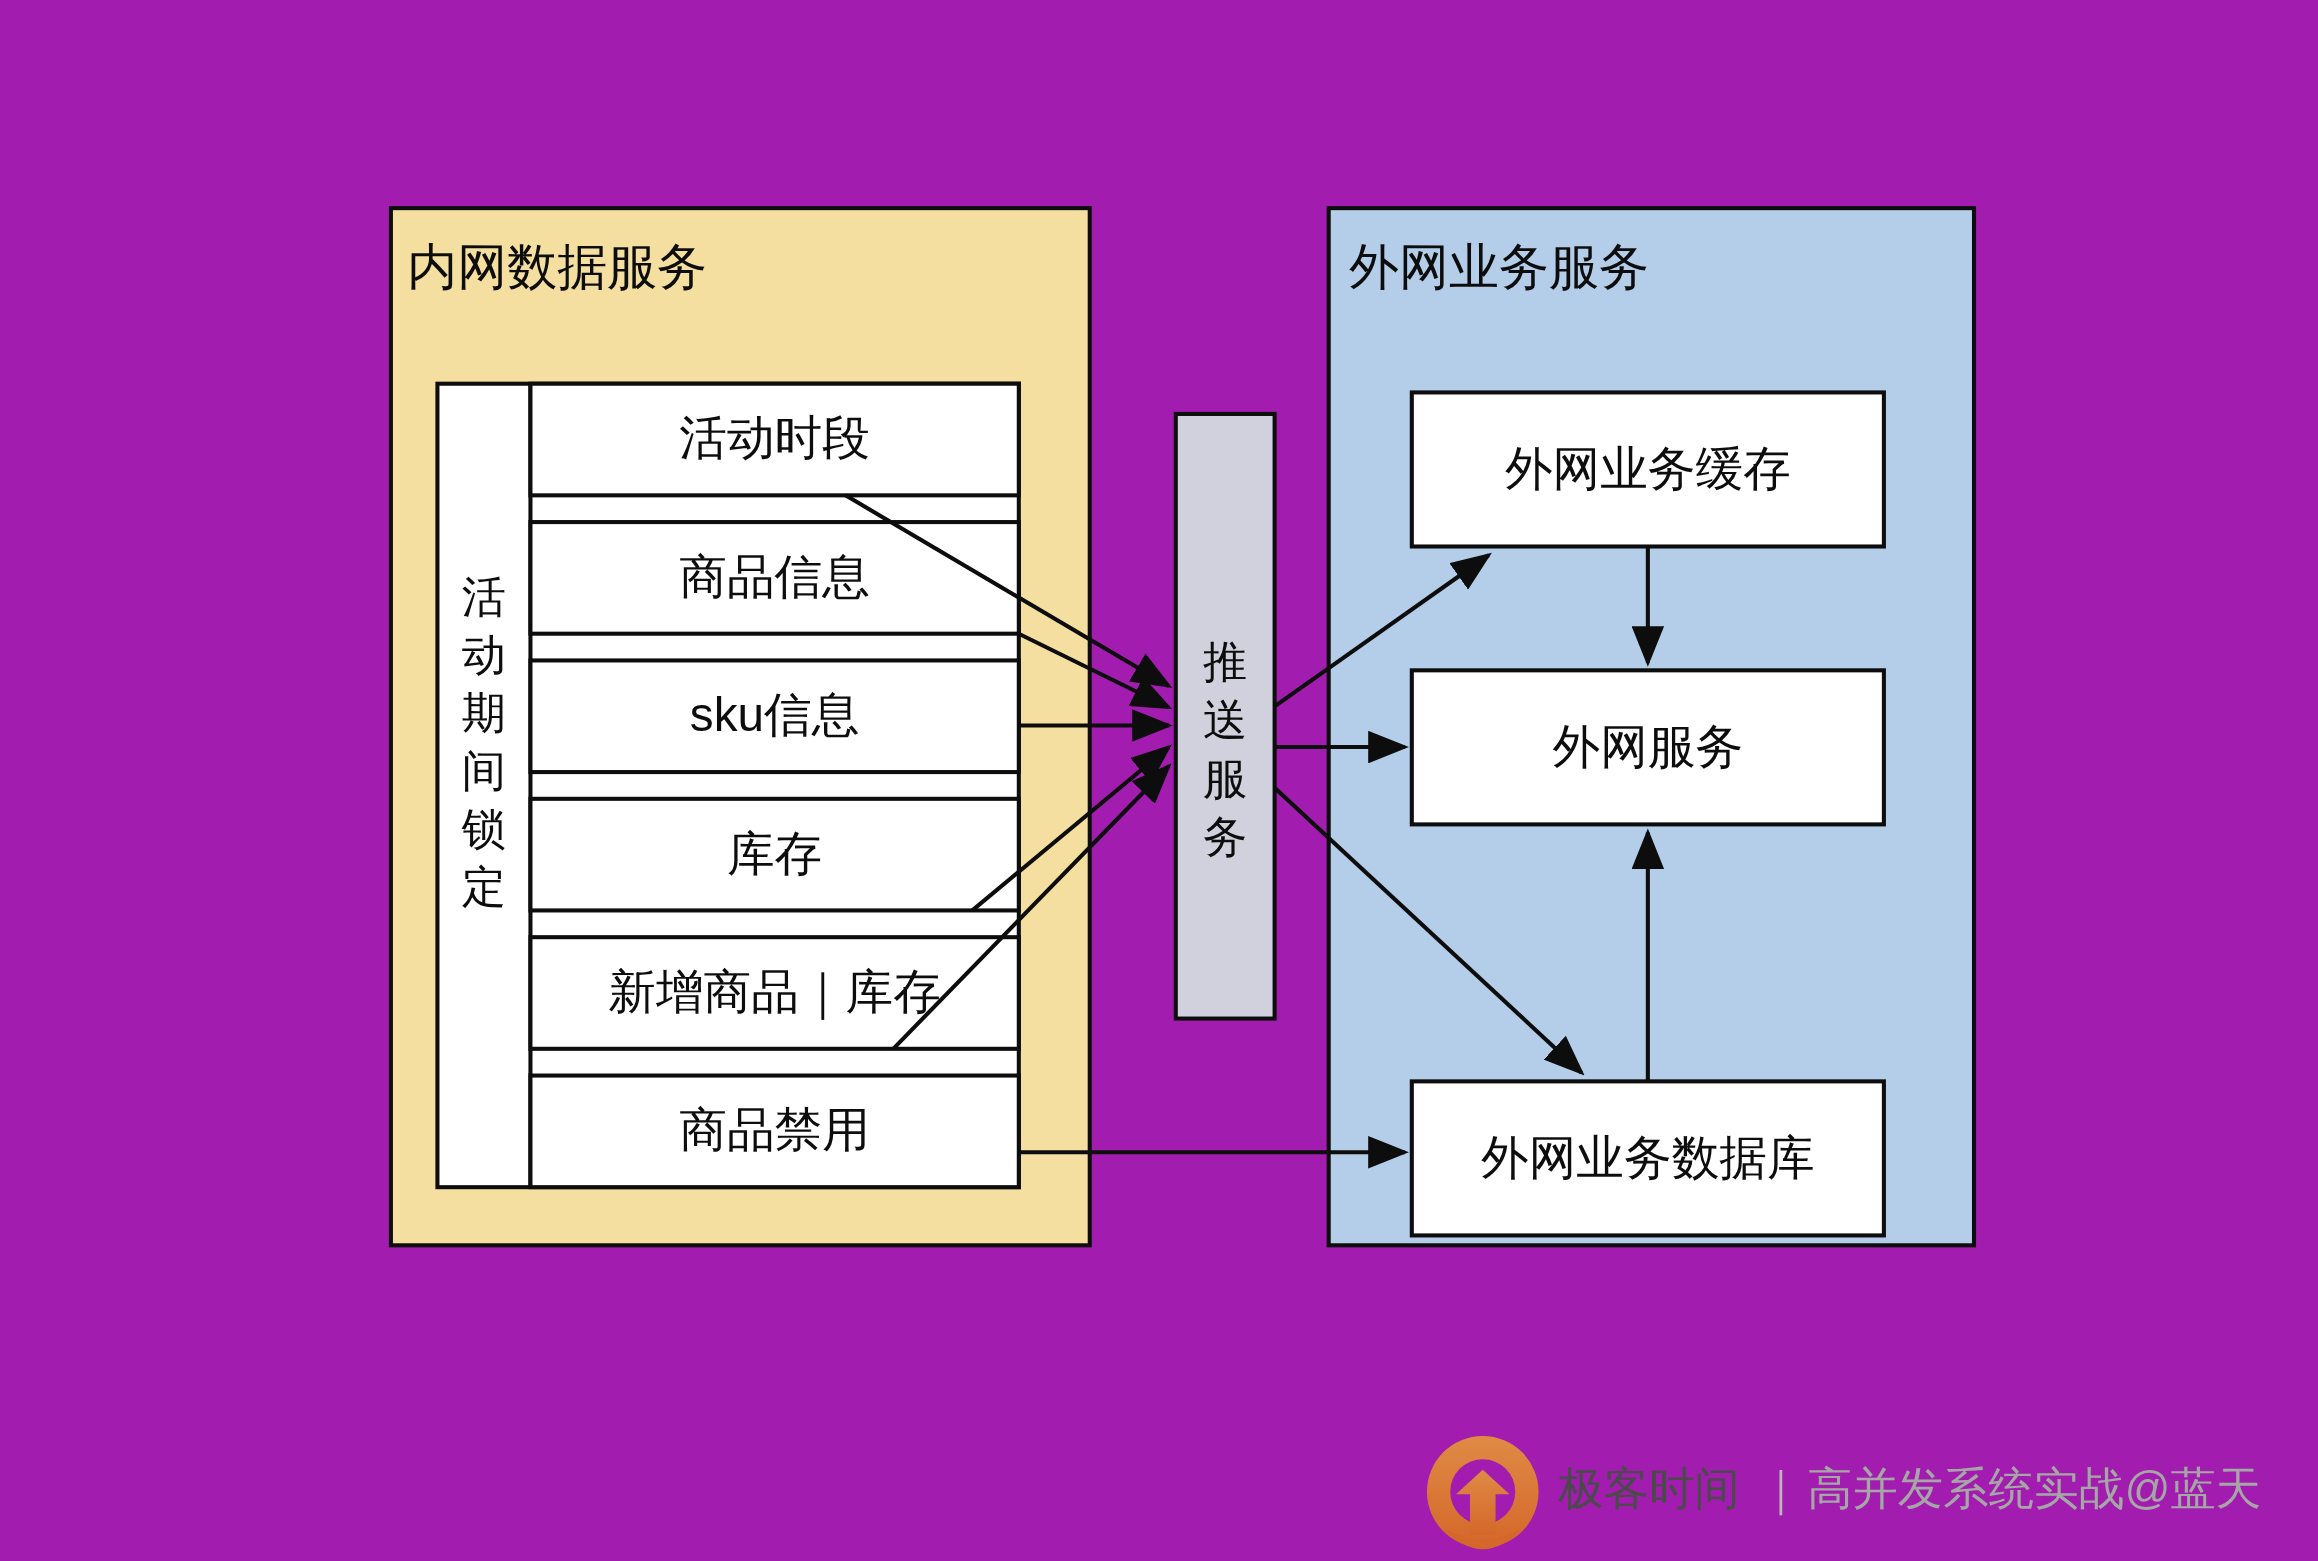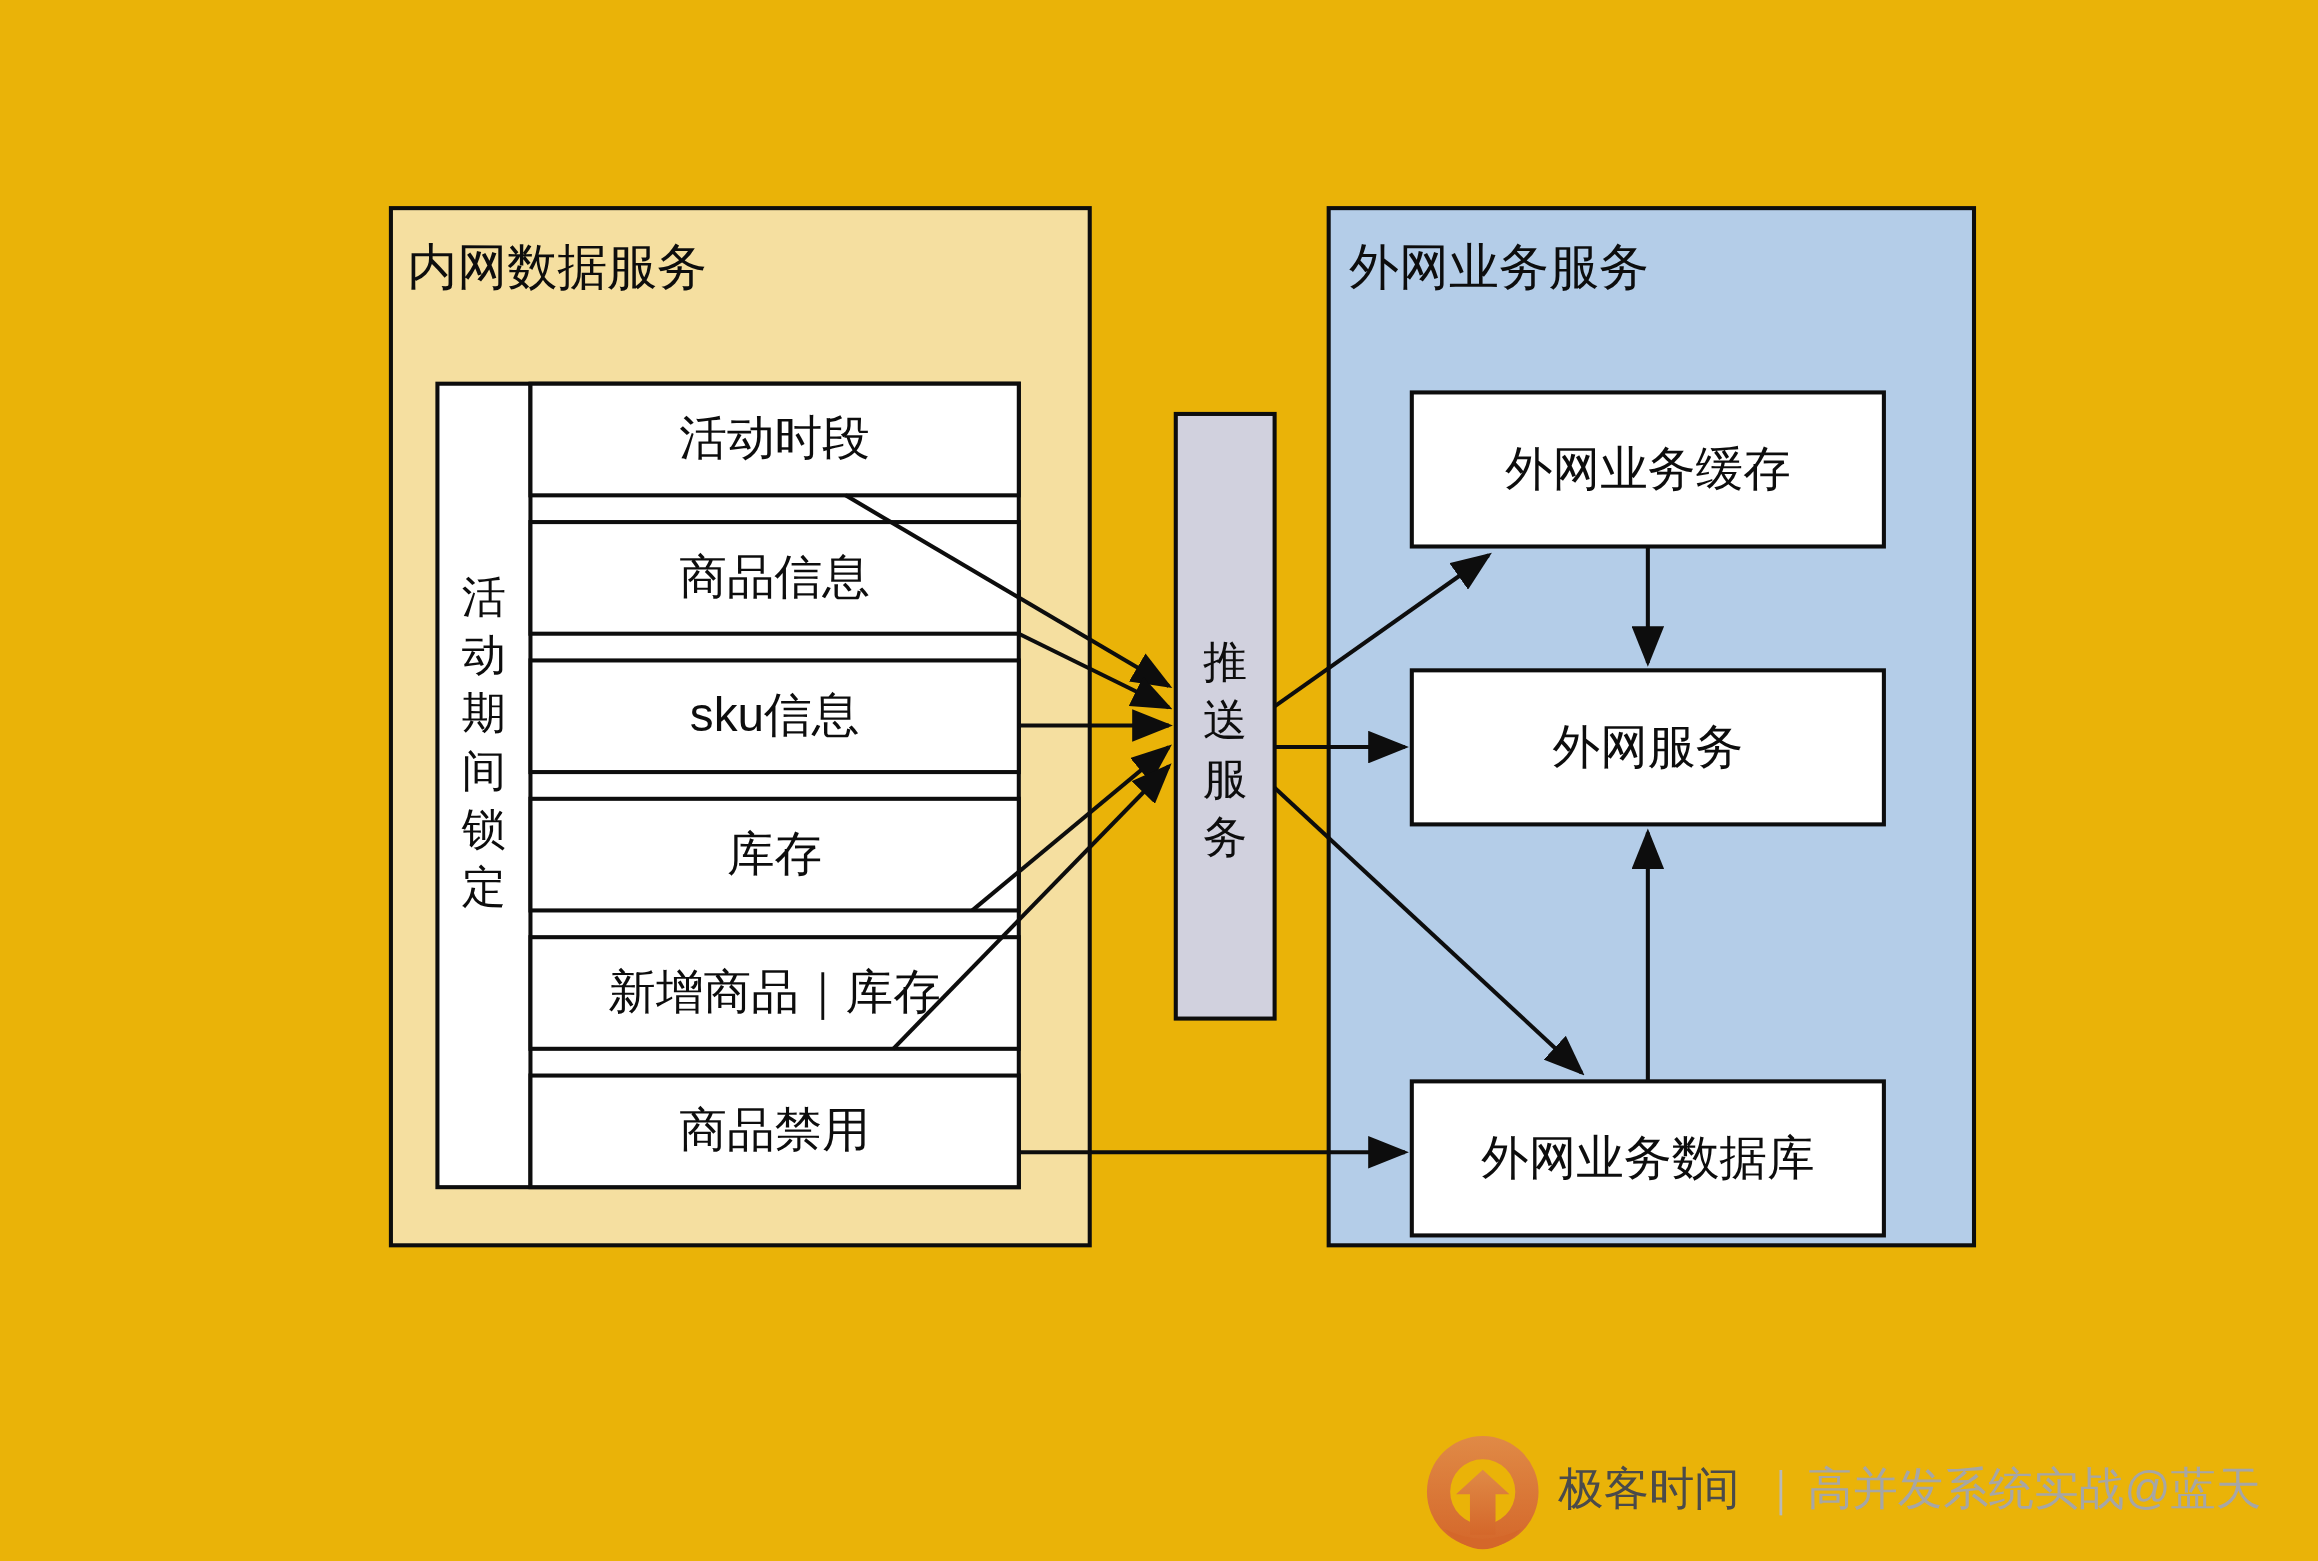--- a/index.html
+++ b/index.html
@@ -12,21 +12,21 @@
     height: 1561px;
     position: relative;
     overflow: hidden;
     font-family: "Liberation Sans", "DejaVu Sans", sans-serif;
   }
   #stage {
     position: absolute;
     left: 0; top: 0;
     width: 2319px;
     height: 1561px;
-    background: #eab308;
+    background: #a21caf;
   }
   svg.diagram {
     position: absolute;
     left: 0; top: 0;
     width: 2319px;
     height: 1561px;
   }
   .panel-title {
     font-size: 86px;
     fill: #0d0d0d;

